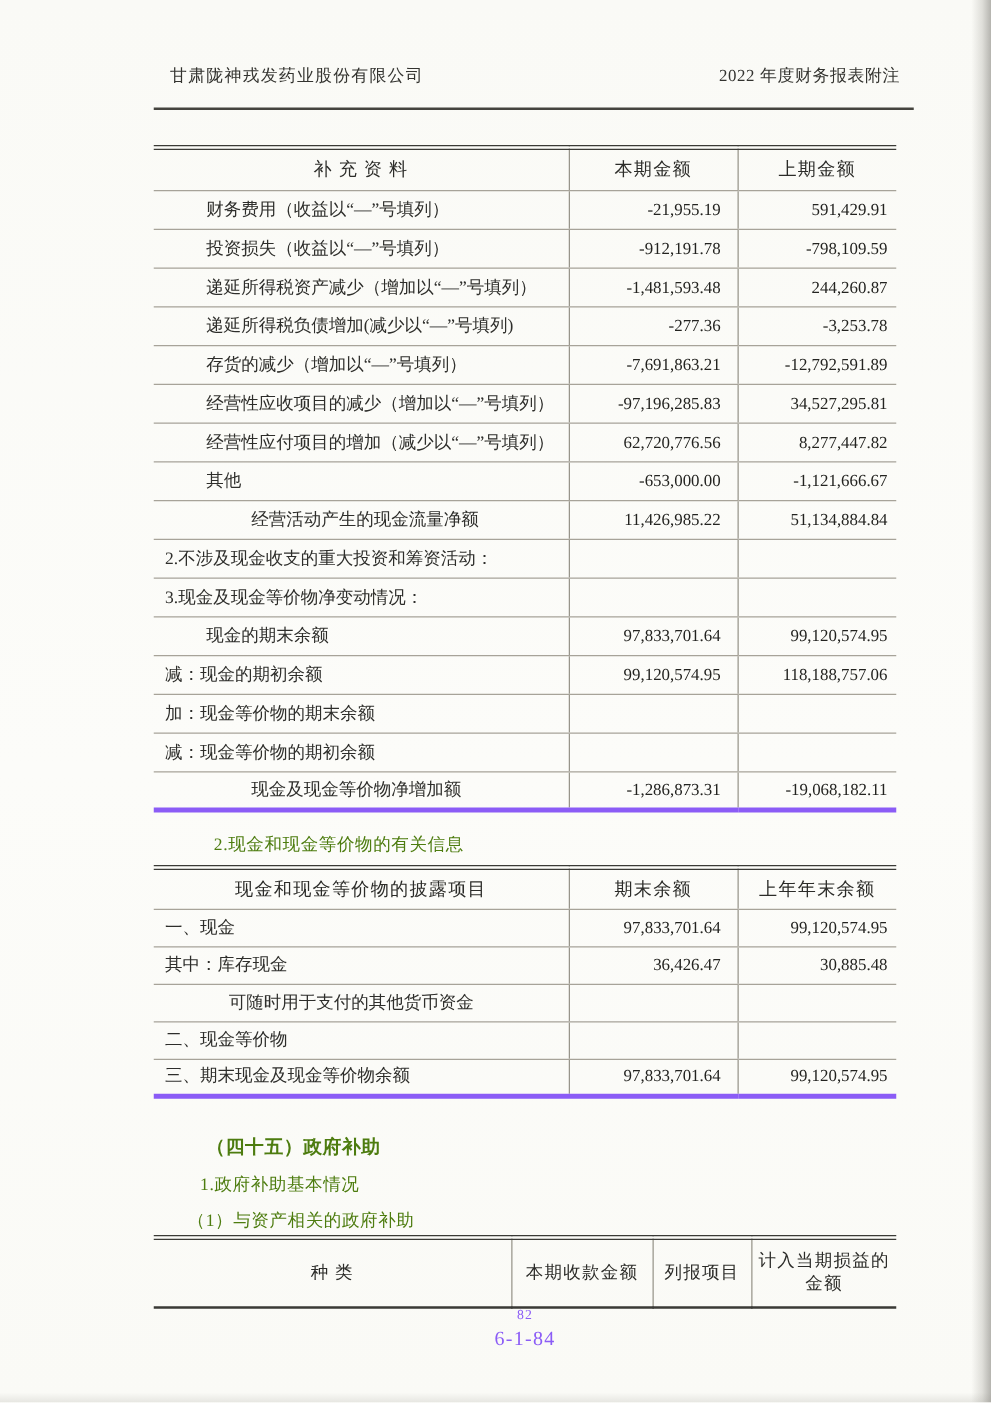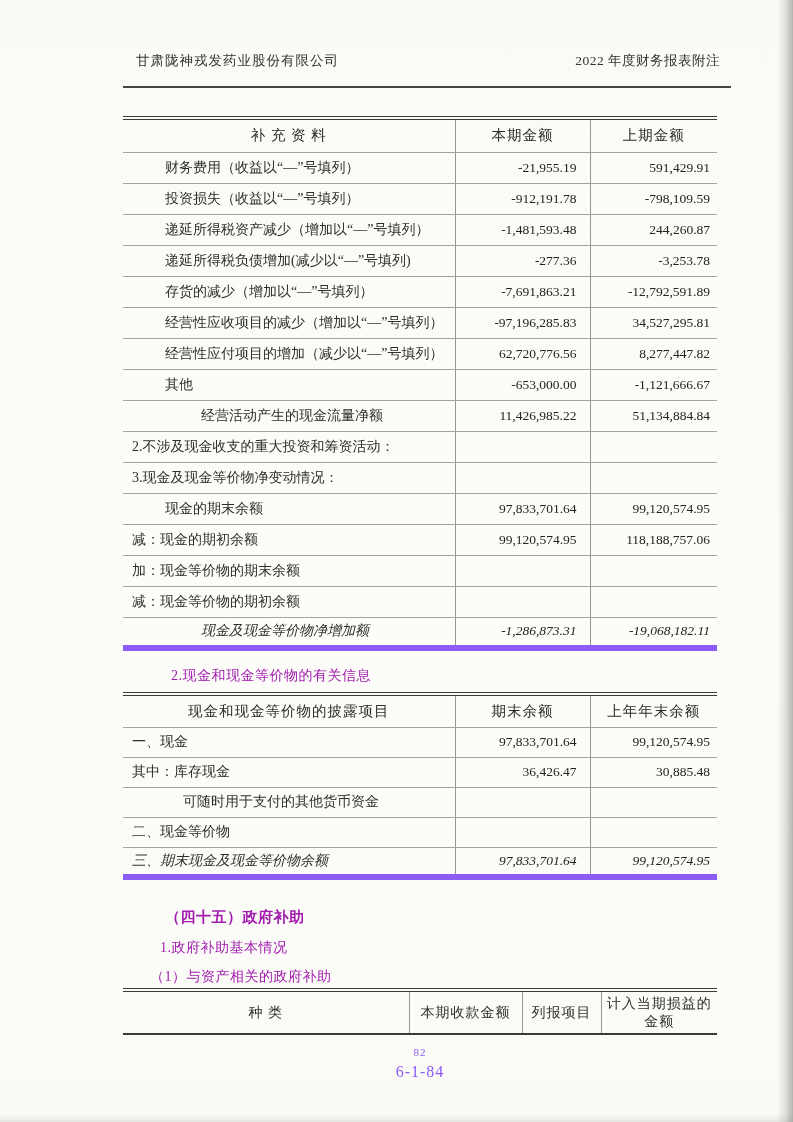--- a/index.html
+++ b/index.html
@@ -21,42 +21,42 @@
   .doc-header .company{position:absolute;left:12px;top:0;letter-spacing:1px;}
   .doc-header .note{position:absolute;right:10px;top:0;letter-spacing:0.5px;}
   .header-rule{position:absolute;top:86px;left:123px;width:608px;height:2px;background:#45443f;}
 
   table{border-collapse:collapse;table-layout:fixed;position:absolute;left:123px;width:594px;}
   table{border-top:4px double #3a3a36;}
   th,td{padding:0;vertical-align:middle;overflow:hidden;white-space:nowrap;}
   th{font-weight:normal;font-size:14.5px;text-align:center;letter-spacing:1px;color:#2c2c29;}
   tr>*{border-bottom:1px solid #a7a399;}
   tr>*:not(:first-child){border-left:1px solid #98958b;}
-  tbody tr:last-child>*{border-bottom:6px solid #8b5cf6;font-style:italic;}
+  tbody tr:last-child>*{border-bottom:4px solid #8b5cf6;}
 
   #table1{top:116px;}
   #table1 thead tr{height:34px;}
   #table1 tbody tr{height:31px;}
   #table2{top:692px;}
   #table2 thead tr{height:33px;}
   #table2 tbody tr{height:30px;}
   #table3{top:988px;border-bottom:2px solid #3a3a36;}
-  #table3 thead tr{height:44px;}
+  #table3 thead tr{height:56px;}
   #table3 th{white-space:normal;line-height:1.25;font-size:14px;}
 
   td.lbl{font-size:14px;color:#2e2e2b;}
   td.num{font-size:13.5px;text-align:right;color:#232320;}
   td.num:nth-child(2){padding-right:13px;}
   td.num:nth-child(3){padding-right:7px;}
   .ind1{padding-left:9px;}
   .ind2{padding-left:42px;}
   .ind3{padding-left:78px;}
   .ind4{padding-left:60px;}
 
-  .free-text{position:absolute;font-size:14px;color:#a21caf;letter-spacing:0.5px;}
+  .free-text{position:absolute;font-size:14px;color:#4d7c0f;letter-spacing:0.5px;}
   #between-text{left:171px;top:667px;}
   #section-heading{left:165px;top:908px;font-weight:bold;font-size:15px;}
   #section-sub1{left:160px;top:939px;}
   #section-sub2{left:150px;top:968px;}
 
   .doc-footer{position:absolute;left:123px;top:1046px;width:594px;text-align:center;color:#8b5cf6;}
   .doc-footer .pagenum{font-size:11px;letter-spacing:1px;}
   .doc-footer .docnum{font-size:16px;letter-spacing:1px;margin-top:5px;}
 </style>
 </head>

